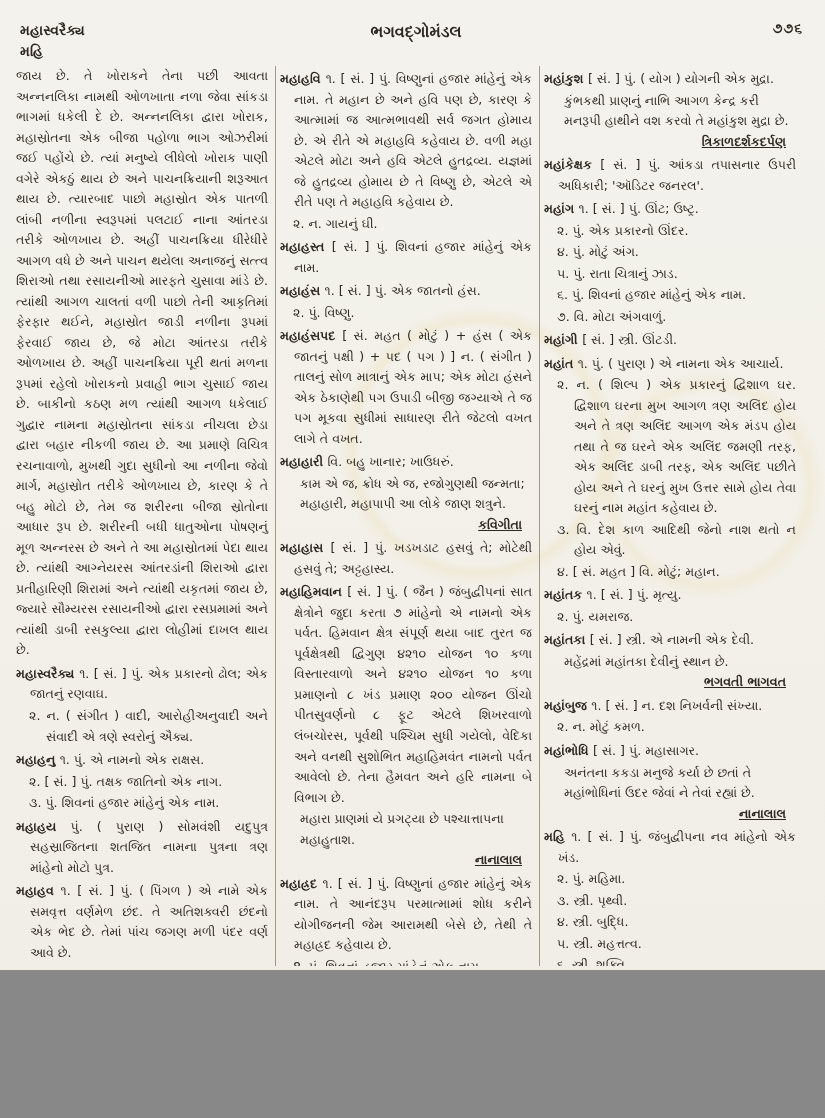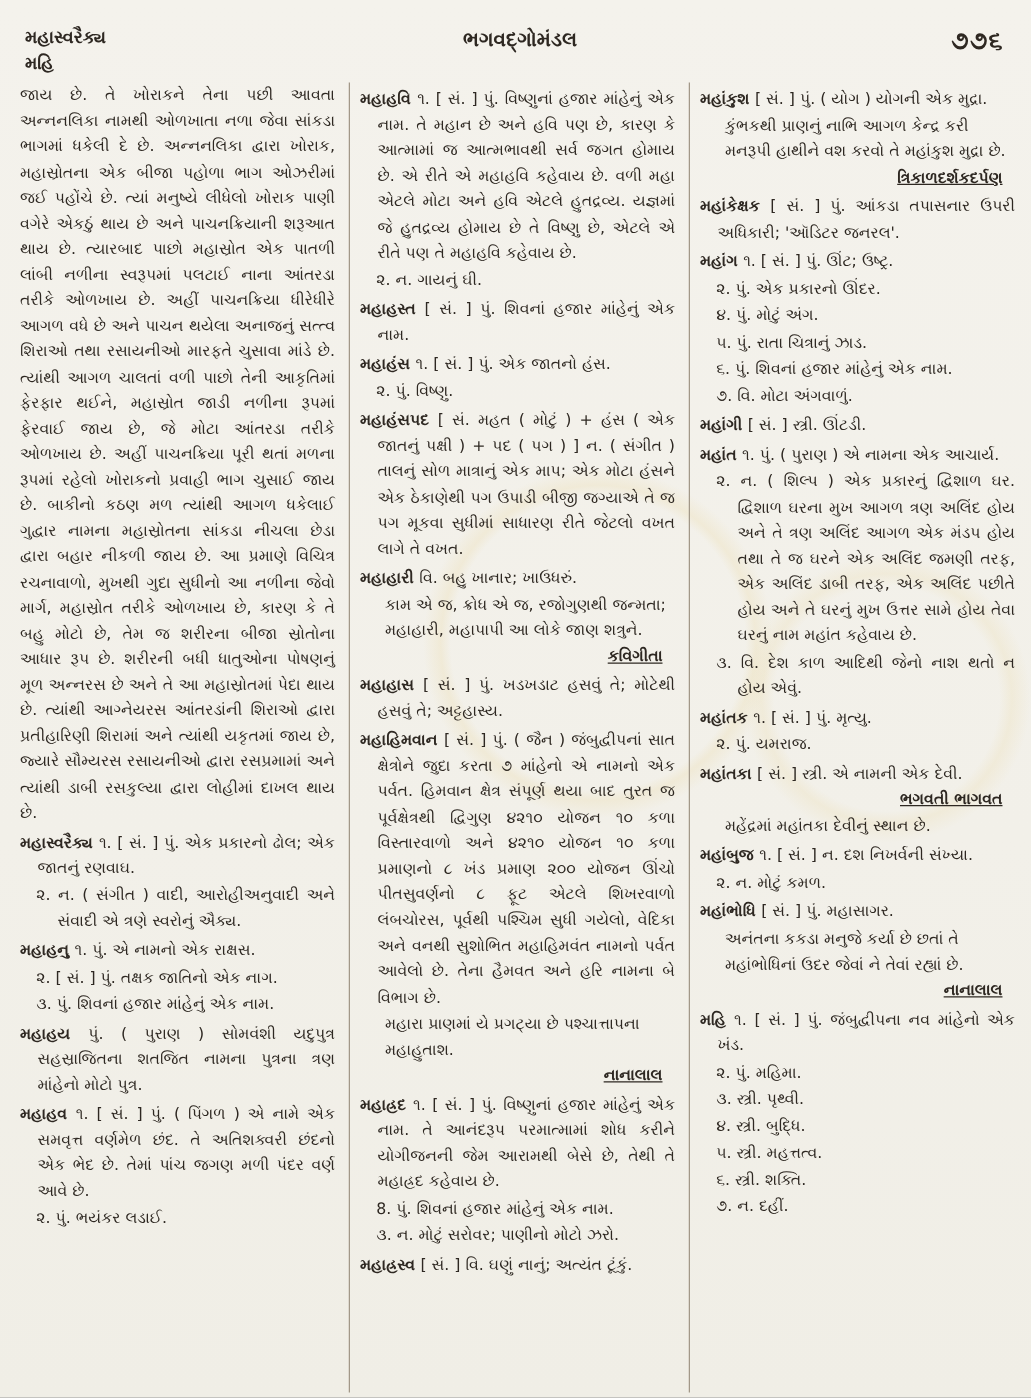--- a/index.html
+++ b/index.html
@@ -1,36 +1,35 @@
 <!DOCTYPE html>
 <html><head>
 <meta charset="utf-8">
 <style>
   html,body{margin:0;padding:0;background:#888;}
   .page{
     position:relative;
-    width:825px;height:1118px;
+    width:825px;height:970px;
     margin:0 auto;
     background:#f3f1ea;
     background-image:
       radial-gradient(circle at 58% 46%, rgba(236,222,180,0.00) 118px, rgba(236,222,180,0.35) 126px, rgba(236,222,180,0.00) 140px),
       radial-gradient(circle at 86% 50%, rgba(236,222,180,0.00) 90px, rgba(236,222,180,0.30) 100px, rgba(236,222,180,0.00) 115px),
       linear-gradient(180deg,#f4f2ec 0%,#f2f0e9 60%,#f0eee6 100%);
     overflow:hidden;
     font-family:"DejaVu Sans","Liberation Sans",sans-serif;
     color:#2e2822;
   }
   .header{position:absolute;top:12px;left:0;right:0;height:48px;}
   .running-head{position:absolute;left:20px;top:8px;font-weight:bold;font-size:14px;line-height:1.5;}
   .book-title{position:absolute;left:7px;right:0;top:10px;text-align:center;font-weight:bold;font-size:16px;}
-  .page-number{position:absolute;right:22px;top:8px;font-weight:bold;font-size:20px;letter-spacing:1px;}
+  .page-number{position:absolute;right:22px;top:8px;font-weight:bold;font-size:14px;letter-spacing:1px;}
   .columns{
     position:absolute;top:64px;left:12px;right:6px;bottom:4px;
     display:flex;
-    justify-content:space-between;
   }
   .col{
     width:263px;box-sizing:border-box;
     padding:2px 7px 0 4px;
     overflow:hidden;
     font-size:12.6px;line-height:1.63;
     text-align:justify;
   }
   .divider{width:0;border-left:1px solid #a29888;margin-top:2px;}
   .blk{margin:0 0 1px 0;}
@@ -95,25 +94,26 @@
         <div class="blk blk-entry"><span class="headword">મહાંગ </span>૧. [ સં. ] પું. ઊંટ; ઉષ્ટ્ર.</div>
         <div class="blk blk-sense">૨. પું. એક પ્રકારનો ઊંદર.</div>
         <div class="blk blk-sense">૪. પું. મોટું અંગ.</div>
         <div class="blk blk-sense">૫. પું. રાતા ચિત્રાનું ઝાડ.</div>
         <div class="blk blk-sense">૬. પું. શિવનાં હજાર માંહેનું એક નામ.</div>
         <div class="blk blk-sense">૭. વિ. મોટા અંગવાળું.</div>
         <div class="blk blk-entry"><span class="headword">મહાંગી </span>[ સં. ] સ્ત્રી. ઊંટડી.</div>
         <div class="blk blk-entry"><span class="headword">મહાંત </span>૧. પું. ( પુરાણ ) એ નામના એક આચાર્ય.</div>
         <div class="blk blk-sense">૨. ન. ( શિલ્પ ) એક પ્રકારનું દ્વિશાળ ઘર. દ્વિશાળ ઘરના મુખ આગળ ત્રણ અલિંદ હોય અને તે ત્રણ અલિંદ આગળ એક મંડપ હોય તથા તે જ ઘરને એક અલિંદ જમણી તરફ, એક અલિંદ ડાબી તરફ, એક અલિંદ પછીતે હોય અને તે ઘરનું મુખ ઉત્તર સામે હોય તેવા ઘરનું નામ મહાંત કહેવાય છે.</div>
         <div class="blk blk-sense">૩. વિ. દેશ કાળ આદિથી જેનો નાશ થતો ન હોય એવું.</div>
+        <div class="blk blk-sense">૪. [ સં. મહત ] વિ. મોટું; મહાન.</div>
         <div class="blk blk-entry"><span class="headword">મહાંતક </span>૧. [ સં. ] પું. મૃત્યુ.</div>
         <div class="blk blk-sense">૨. પું. યમરાજ.</div>
         <div class="blk blk-entry"><span class="headword">મહાંતકા </span>[ સં. ] સ્ત્રી. એ નામની એક દેવી.</div>
+        <div class="blk blk-quote">મહેંદ્રમાં મહાંતકા દેવીનું સ્થાન છે.</div>
         <div class="blk blk-attrib">ભગવતી ભાગવત</div>
-        <div class="blk blk-quote">મહેંદ્રમાં મહાંતકા દેવીનું સ્થાન છે.</div>
         <div class="blk blk-entry"><span class="headword">મહાંબુજ </span>૧. [ સં. ] ન. દશ નિખર્વની સંખ્યા.</div>
         <div class="blk blk-sense">૨. ન. મોટું કમળ.</div>
         <div class="blk blk-entry"><span class="headword">મહાંભોધિ </span>[ સં. ] પું. મહાસાગર.</div>
         <div class="blk blk-quote">અનંતના કકડા મનુજે કર્યા છે છતાં તે મહાંભોધિનાં ઉદર જેવાં ને તેવાં રહ્યાં છે.</div>
         <div class="blk blk-attrib">નાનાલાલ</div>
         <div class="blk blk-entry"><span class="headword">મહિ </span>૧. [ સં. ] પું. જંબુદ્વીપના નવ માંહેનો એક ખંડ.</div>
         <div class="blk blk-sense">૨. પું. મહિમા.</div>
         <div class="blk blk-sense">૩. સ્ત્રી. પૃથ્વી.</div>
         <div class="blk blk-sense">૪. સ્ત્રી. બુદ્ધિ.</div>
         <div class="blk blk-sense">૫. સ્ત્રી. મહત્તત્વ.</div>

